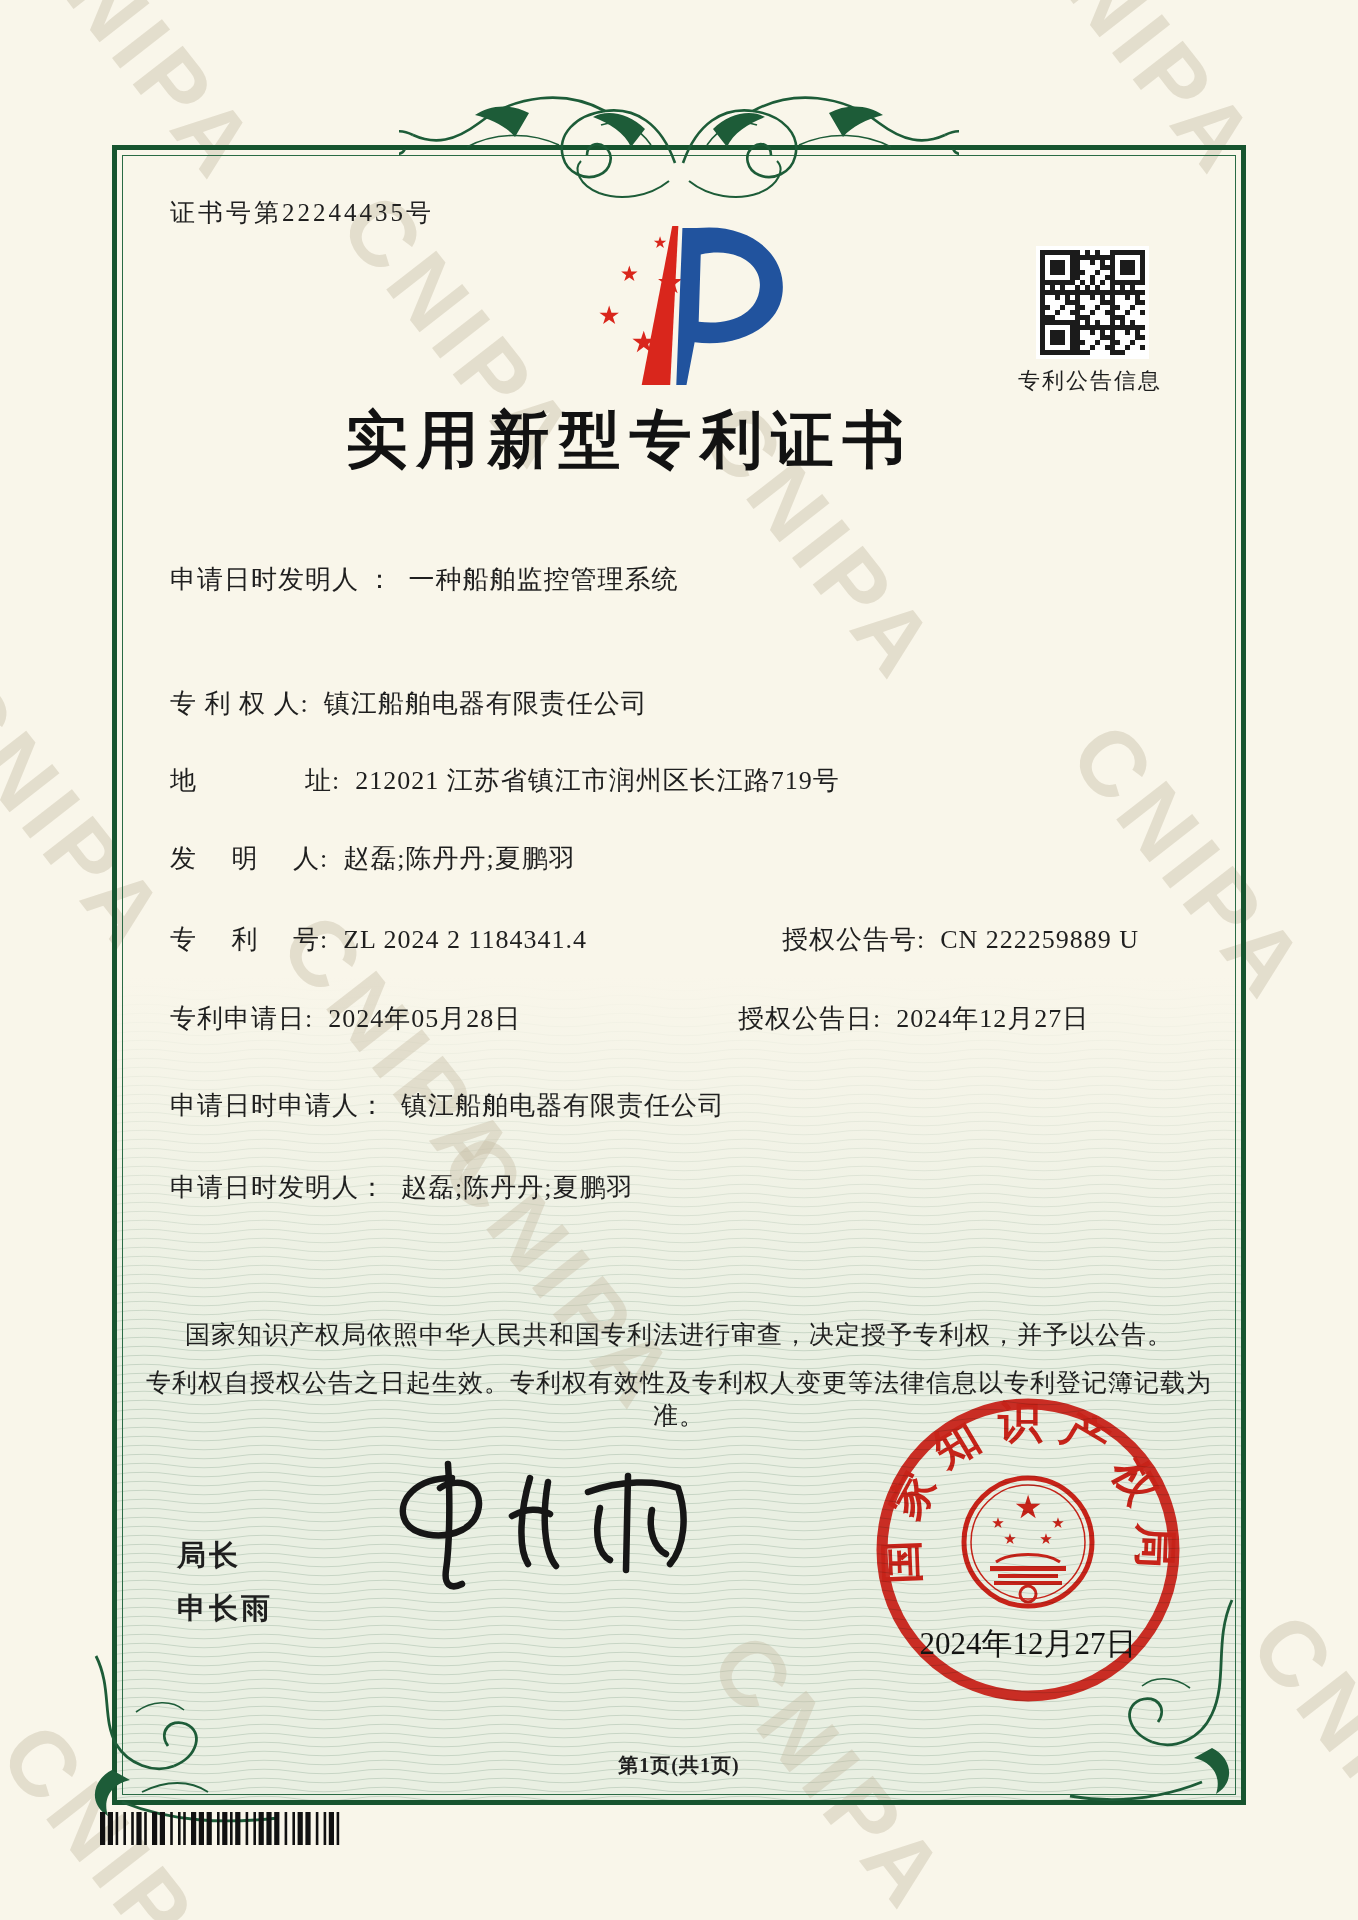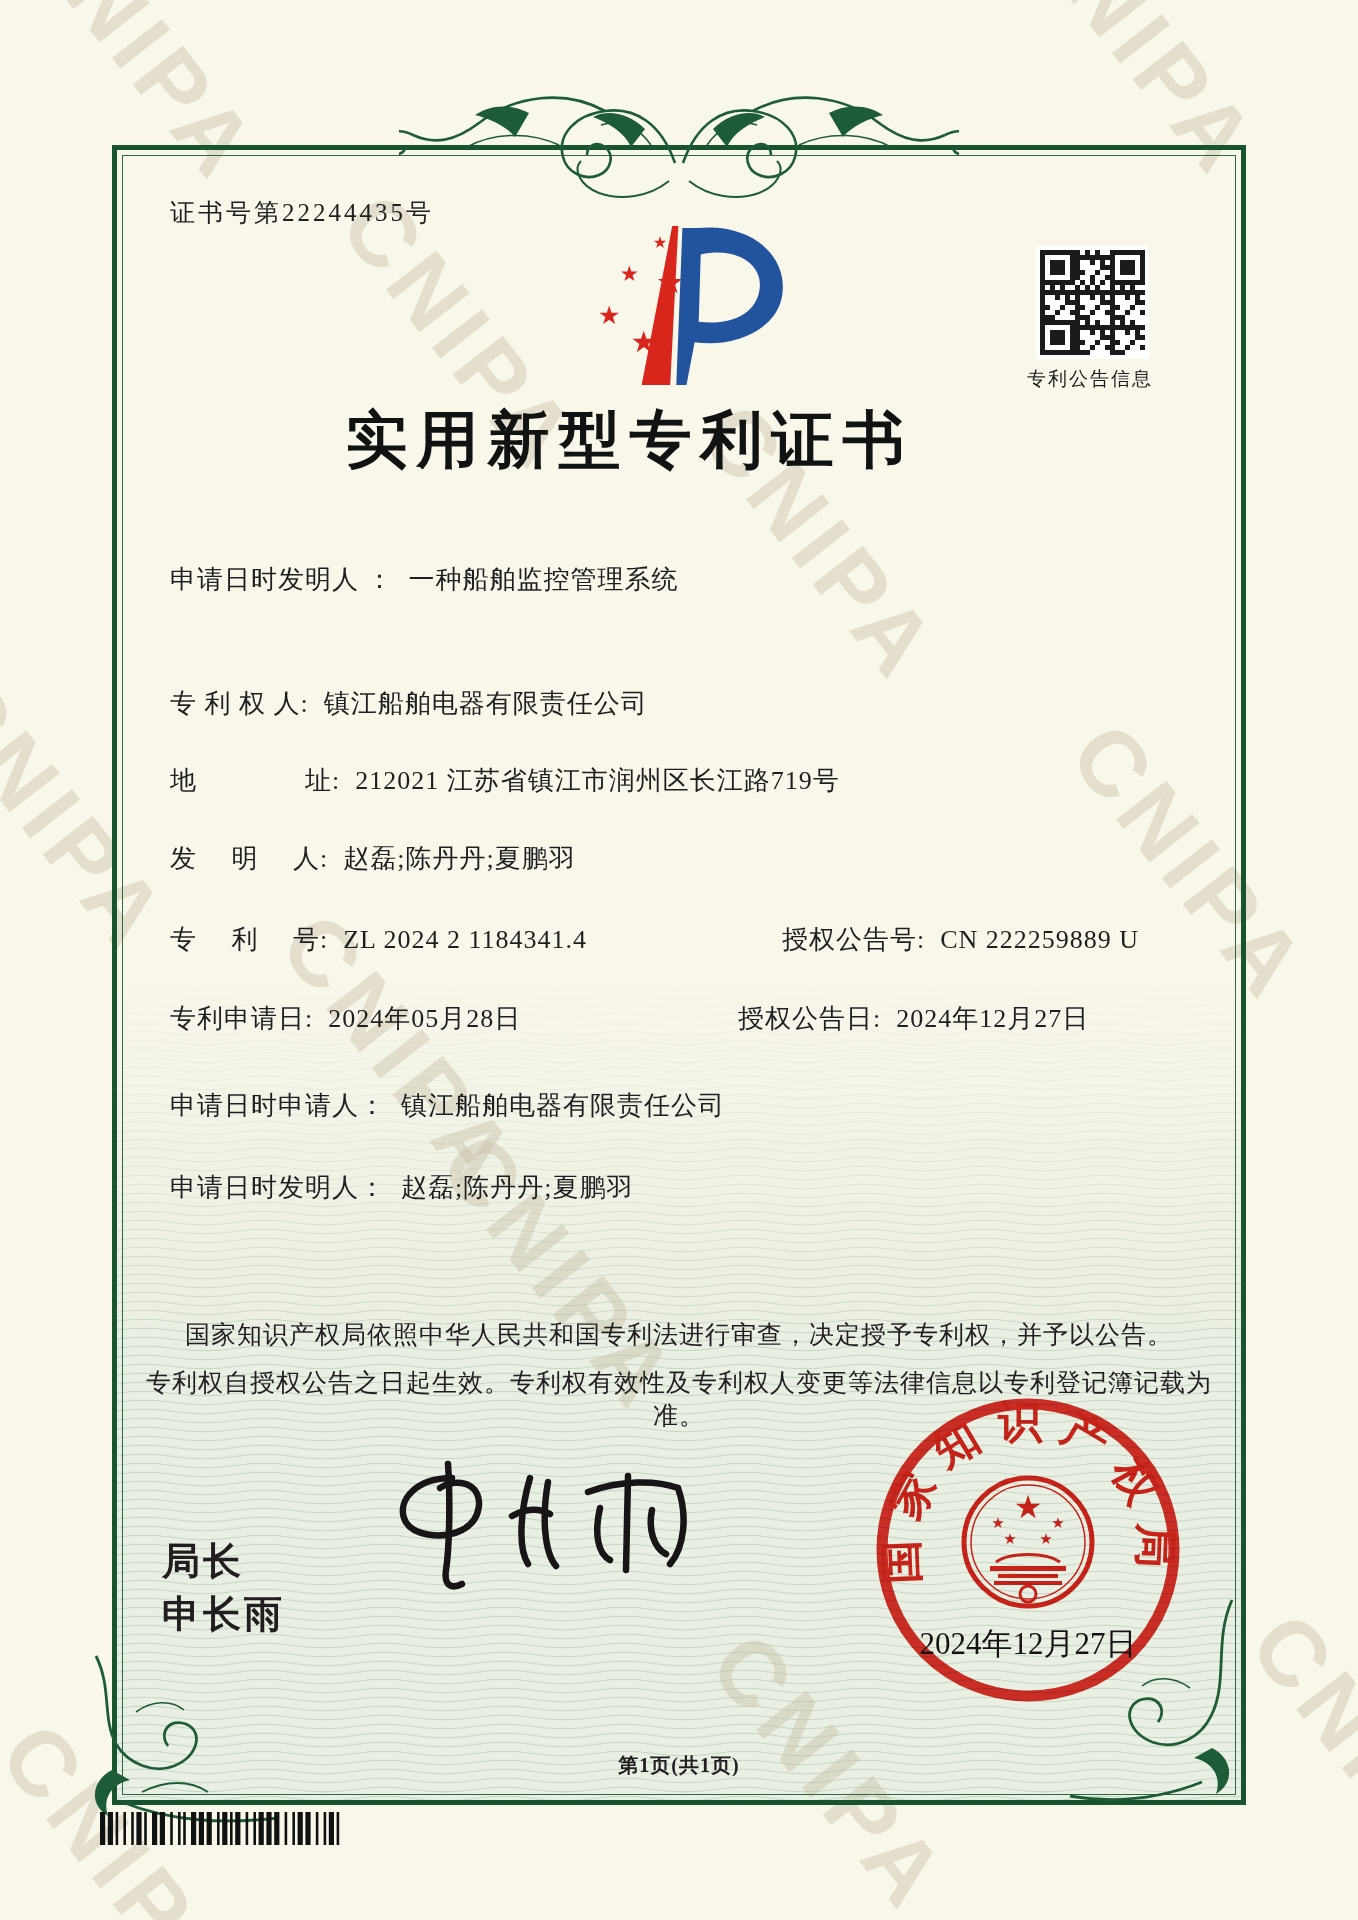--- a/index.html
+++ b/index.html
@@ -27,30 +27,30 @@
   .border-inner{
     left:122px;top:155px;width:1114px;height:1640px;
     border:1.6px solid #2a6b45;box-sizing:border-box;z-index:3;
   }
   .ornament{z-index:4;}
   
   .content{z-index:5;}
   .cert-no{left:170px;top:196px;font-size:25px;letter-spacing:3px;}
   .logo-svg{left:580px;top:222px;}
   .qr-svg{left:1036px;top:246px;}
-  .qr-label{left:1002px;top:366px;width:176px;text-align:center;font-size:19px;letter-spacing:2px;}
+  .qr-label{left:1002px;top:366px;width:176px;text-align:center;font-size:22px;letter-spacing:2px;}
   .doc-title{
     left:112px;top:398px;width:947px;text-align:center;
     font-size:62px;font-weight:600;letter-spacing:9px;color:#121212;padding-left:44px;
   }
   .row{position:absolute;left:170px;font-size:26px;letter-spacing:1px;z-index:5;white-space:nowrap;}
   .row .fvalue{margin-left:15px;}
   .legal{left:122px;width:1114px;text-align:center;font-size:25px;letter-spacing:1px;z-index:5;margin-top:8px;}
-  .signoff{left:162px;font-family:Liberation Mono, monospace;
-    font-weight:bold;font-size:38px;letter-spacing:3px;z-index:5;}
+  .signoff{left:177px;font-family:Liberation Mono, monospace;
+    font-weight:bold;font-size:29px;letter-spacing:3px;z-index:5;}
   .signature-svg{left:370px;top:1452px;z-index:5;}
   .seal-svg{left:870px;top:1392px;z-index:6;mix-blend-mode:multiply;}
   .page-foot{left:112px;top:1752px;width:1134px;text-align:center;font-size:20px;letter-spacing:1px;z-index:5;font-weight:bold;}
   .barcode-svg{left:100px;top:1812px;z-index:5;}
 </style>
 </head>
 <body>
 
 <svg class="abs waves-svg" width="1130" height="828" viewBox="0 0 1130 828">
   <defs>

